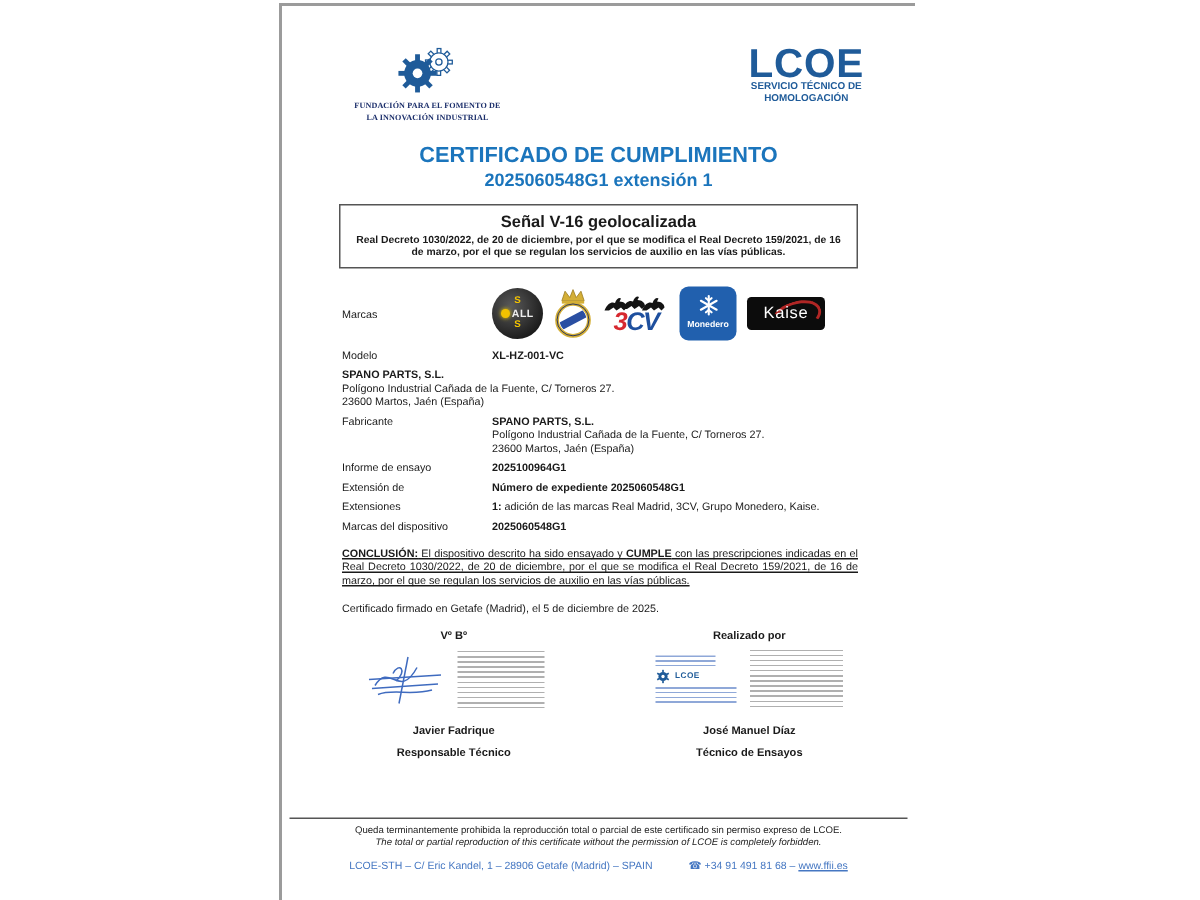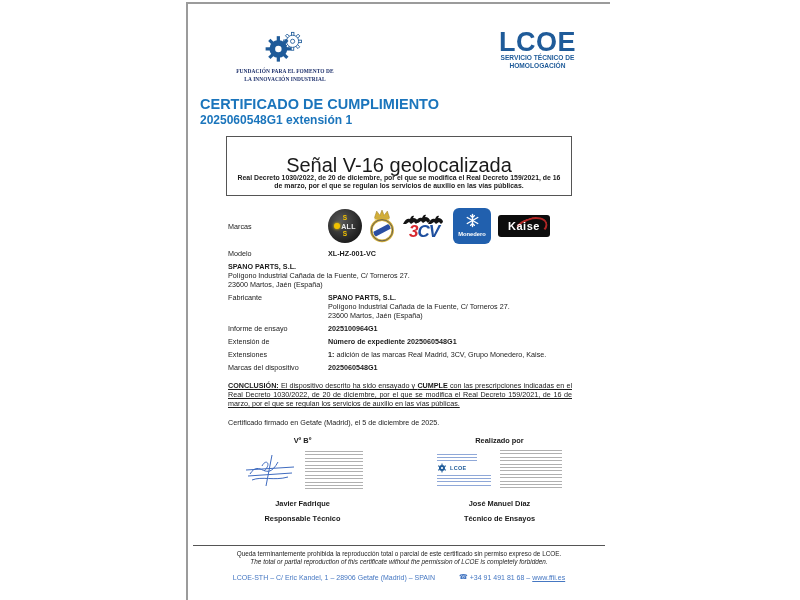--- a/index.html
+++ b/index.html
@@ -14,26 +14,26 @@
   }
   
   .header{display:flex;justify-content:space-between;align-items:flex-start;padding:24px 34px 0 38px;}
   .ffii{width:118px;text-align:center;}
   .ffii svg{display:block;margin:0 auto;}
   .ffii-caption{font-family:"Liberation Serif",serif;font-weight:bold;font-size:5.4px;line-height:6.4px;color:#1c2f6b;letter-spacing:.1px;margin-top:2px;}
   .lcoe{text-align:center;margin-top:3px;}
   .lcoe-name{font-size:27px;font-weight:bold;color:#1f5b99;line-height:23px;letter-spacing:.5px;}
   .lcoe-sub{font-size:6.6px;font-weight:bold;color:#1f5b99;line-height:8px;}
   
-  .title{margin-top:13px;color:#1b75bc;font-weight:bold;padding-left:12px;}
+  .title{text-align:center;margin-top:13px;color:#1b75bc;font-weight:bold;}
   .title-l1{font-size:14.5px;line-height:16px;}
   .title-l2{font-size:12px;line-height:16px;}
   
   .product-box{width:346px;margin:8px auto 0;border:1px solid #555;padding:3px 6px 4px;box-sizing:border-box;text-align:center;background:#fff;}
-  .product-name{font-size:20px;font-weight:normal;line-height:16px;margin-top:17px;}
+  .product-name{font-size:11px;font-weight:bold;line-height:16px;}
   .product-reg{font-size:6.9px;font-weight:bold;line-height:8.6px;margin-top:1px;}
   
   .fields{margin:12px 38px 0 40px;font-size:7.2px;}
   .row{display:flex;margin-bottom:4px;line-height:9px;}
   .row .lbl{width:100px;flex:none;}
   .row .val{flex:1;}
   .bold{font-weight:bold;}
   .brands-row{display:flex;align-items:center;margin-bottom:5px;}
   .brands{display:flex;align-items:center;gap:7px;text-align:center;}
   
@@ -45,21 +45,21 @@
   
   .cv3{display:flex;flex-direction:column;align-items:center;line-height:1;flex:none;}
   .cv3-text{font-style:italic;font-weight:bold;font-size:17px;letter-spacing:-1px;margin-top:-2px;}
   .cv3-3{color:#d7282f;}.cv3-cv{color:#1e4f9e;}
   
   .monedero{width:38px;height:36px;background:#2160ae;border-radius:6px;display:flex;flex-direction:column;align-items:center;justify-content:center;gap:2px;flex:none;}
   .monedero-label{color:#fff;font-size:5.8px;font-weight:bold;}
   
   .kaise{width:52px;height:22px;background:#0c0c0c;border-radius:3px;position:relative;display:flex;align-items:center;justify-content:center;overflow:hidden;flex:none;}
   .kaise-swoosh{position:absolute;width:30px;height:16px;border:2px solid #c22a28;border-radius:50%;border-left-color:transparent;border-bottom-color:transparent;transform:rotate(-18deg);left:16px;top:3px;opacity:.9;}
-  .kaise-label{position:relative;color:#fff;font-weight:bold;font-size:11px;letter-spacing:.5px;}
+  .kaise-label{position:relative;color:#fff;font-weight:normal;font-size:11px;letter-spacing:.5px;}
   
   .conclusion{margin:9px 38px 0 40px;font-size:7.2px;line-height:9.2px;text-align:justify;text-decoration:underline;}
   .signed{margin:9px 38px 0 40px;font-size:7.2px;line-height:9px;}
   
   .signatures{display:flex;margin:9px 26px 0 30px;gap:28px;}
   .sig-col{flex:1;text-align:center;}
   .sig-head{font-size:7.4px;font-weight:bold;line-height:9px;}
   .sig-art{height:46px;display:flex;align-items:center;justify-content:center;gap:5px;margin-top:2px;}
   .sim-lines{background:repeating-linear-gradient(to bottom,#b0b0b0 0 1px,transparent 1px 3.4px);}
   .sim-lines-blue{background:repeating-linear-gradient(to bottom,#8fa8d8 0 1px,transparent 1px 3.2px);}

